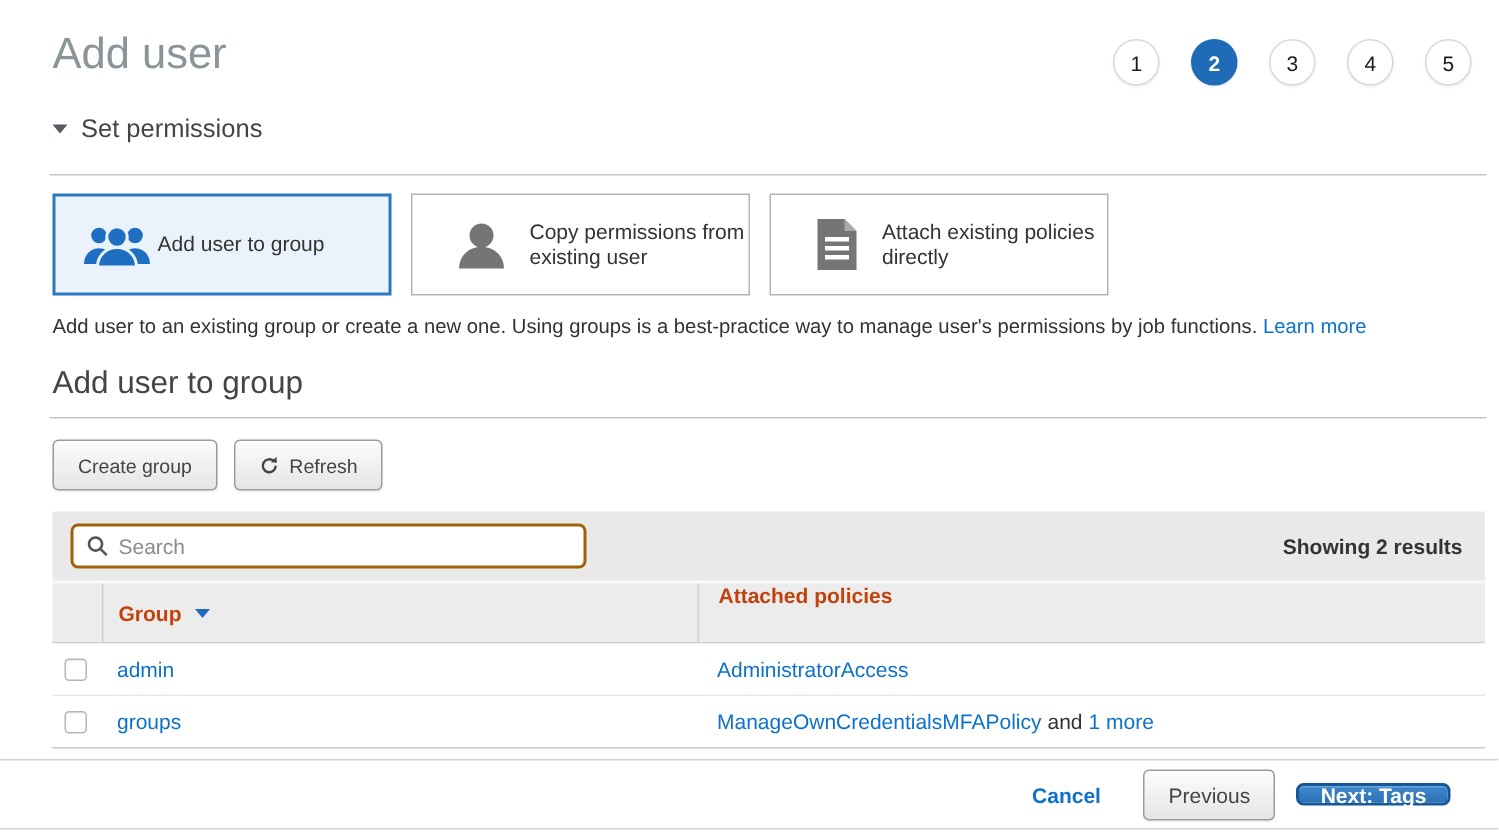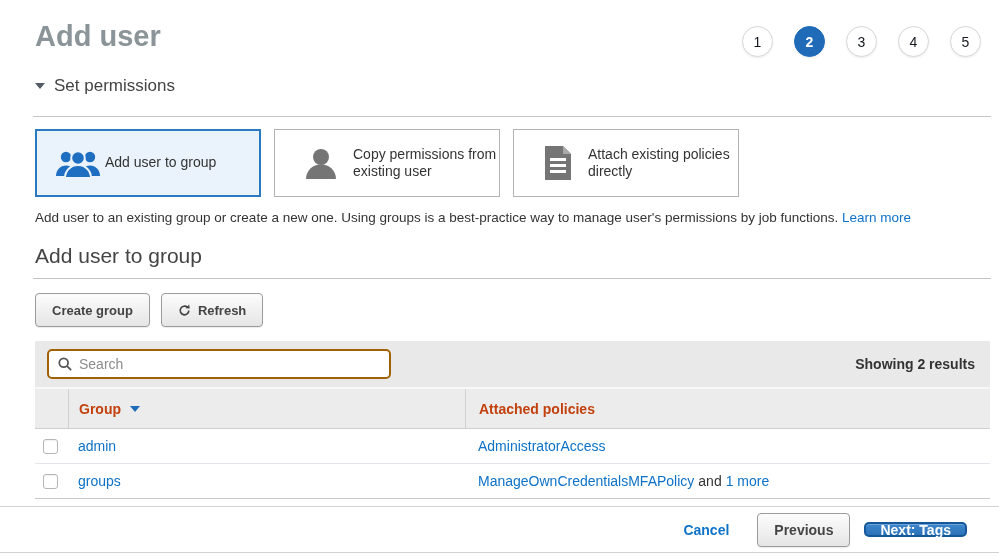--- a/index.html
+++ b/index.html
@@ -1,21 +1,21 @@
 <!DOCTYPE html>
 <html><head>
 <meta charset="utf-8">
 <style>
   * { margin:0; padding:0; box-sizing:border-box; }
   html,body { background:#fff; }
   body { font-family:"Liberation Sans", sans-serif; color:#333; }
   .page { position:relative; width:999px; height:557px; background:#fff; overflow:hidden; }
 
   
-  .page-title { position:absolute; left:35px; top:20px; font-size:29px; font-weight:700; color:#8b9498; }
+  .page-title { position:absolute; left:35px; top:20px; font-size:29px; font-weight:400; color:#8b9498; }
   .steps { position:absolute; top:26px; right:18px; display:flex; gap:21px; }
   .step-circle { width:31px; height:31px; border-radius:50%; background:#fff; border:1px solid #d8d8d8;
     box-shadow:0 1px 2px rgba(0,0,0,.08); display:flex; align-items:center; justify-content:center;
     font-size:14px; color:#16191f; cursor:default; }
   .step-circle.active { background:#1f6bb8; border-color:#1f6bb8; color:#fff; font-weight:700; }
 
   
   .section-header { position:absolute; left:35px; top:76px; display:flex; align-items:center; }
   .caret-down { width:0; height:0; border-left:5px solid transparent; border-right:5px solid transparent;
     border-top:6px solid #545b64; margin-right:9px; }
@@ -36,38 +36,38 @@
 
   
   .description { position:absolute; left:35px; top:210px; font-size:13.5px; color:#333; }
   a.link { color:#0d72c8; text-decoration:none; cursor:pointer; }
 
   
   .h2 { position:absolute; left:35px; top:244px; font-size:21px; font-weight:400; color:#444; }
   .toolbar { position:absolute; left:35px; top:293px; display:flex; gap:11px; }
   .btn { height:30px; padding:16px 16px; border:1px solid #9b9b9b; border-radius:4px;
     background:linear-gradient(#fcfcfc,#e5e5e5); font-family:"Liberation Sans",sans-serif;
-    font-size:13px; font-weight:700; color:#444; display:flex; align-items:center; gap:7px;
+    font-size:13px; font-weight:400; color:#444; display:flex; align-items:center; gap:7px;
     box-shadow:0 1px 1px rgba(0,0,0,.08); cursor:pointer; }
 
   
   .table-wrap { position:absolute; left:35px; right:9px; top:341px; }
   .search-row { height:46px; background:#e9e9e9; display:flex; align-items:center; padding:0 12px; }
   .search-box { width:344px; height:30px; background:#fff; border:2px solid #a16207; border-radius:5px;
     display:flex; align-items:center; padding:0 9px; }
   .search-box input { border:none; outline:none; flex:1; font-size:14px; font-family:"Liberation Sans",sans-serif;
     color:#333; background:transparent; margin-left:7px; }
   .search-box input::placeholder { color:#8c8c8c; }
   .results-text { margin-left:auto; font-size:14px; font-weight:700; color:#333; padding-right:3px; }
 
   .thead { height:42px; background:#ececec; border-top:2px solid #f8f8f8; border-bottom:1px solid #cfcfcf;
     display:flex; align-items:stretch; font-weight:700; font-size:14px; color:#c2410c; }
   .col-check { width:33px; flex:none; }
   .col-group { width:397px; flex:none; display:flex; align-items:center; padding-left:10px; }
-  .col-policies { flex:1; display:flex; align-items:center; padding-left:13px; }
+  .col-policies { flex:1; display:flex; align-items:flex-start; padding-left:13px; }
   .thead .col-group, .thead .col-policies { border-left:1px solid #d0d0d0; }
   .sort-caret { width:0; height:0; border-left:5px solid transparent; border-right:5px solid transparent;
     border-top:6px solid #1f6bb8; margin-left:9px; cursor:pointer; }
 
   .trow { height:35px; display:flex; align-items:center; background:#fff; border-bottom:1px solid #e3e6ea; font-size:14px; }
   .trow:last-child { border-bottom:1px solid #c9c9c9; }
   .trow .col-check { display:flex; align-items:center; justify-content:flex-start; padding-left:8px; }
   .checkbox { width:15px; height:15px; border:1px solid #b6b6b6; border-radius:3px; background:#fff;
     box-shadow:inset 0 1px 1px rgba(0,0,0,.06); cursor:pointer; }
   .joiner { color:#333; }

